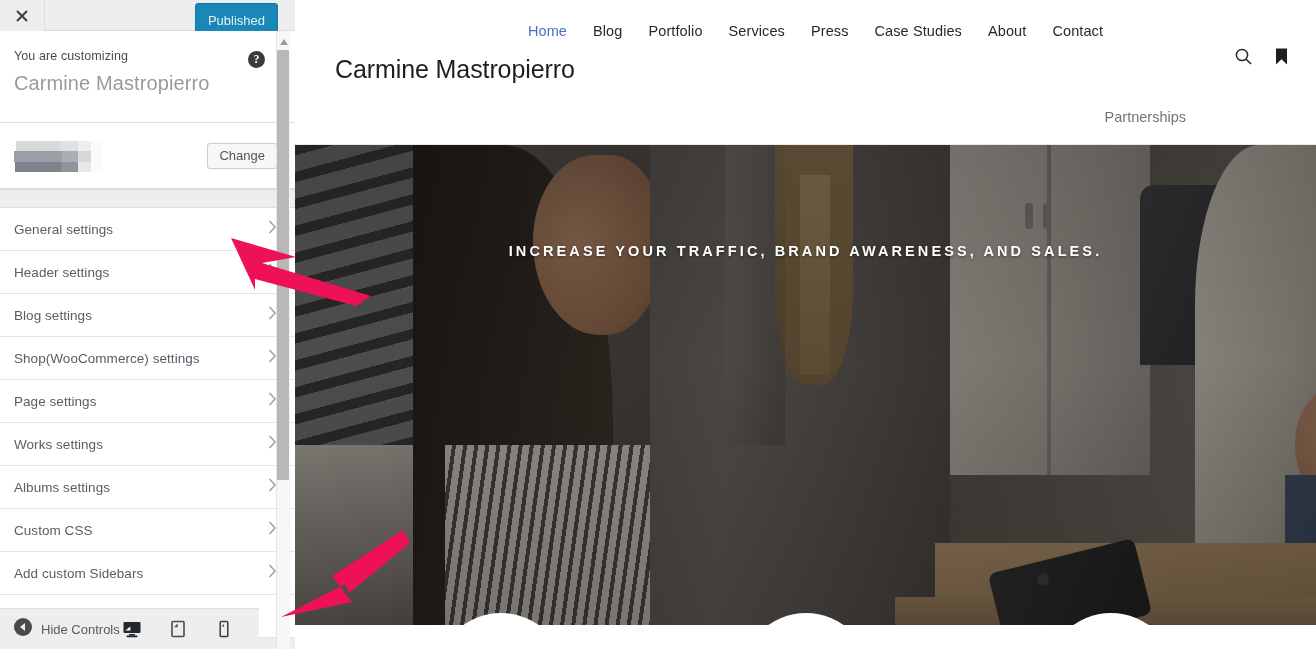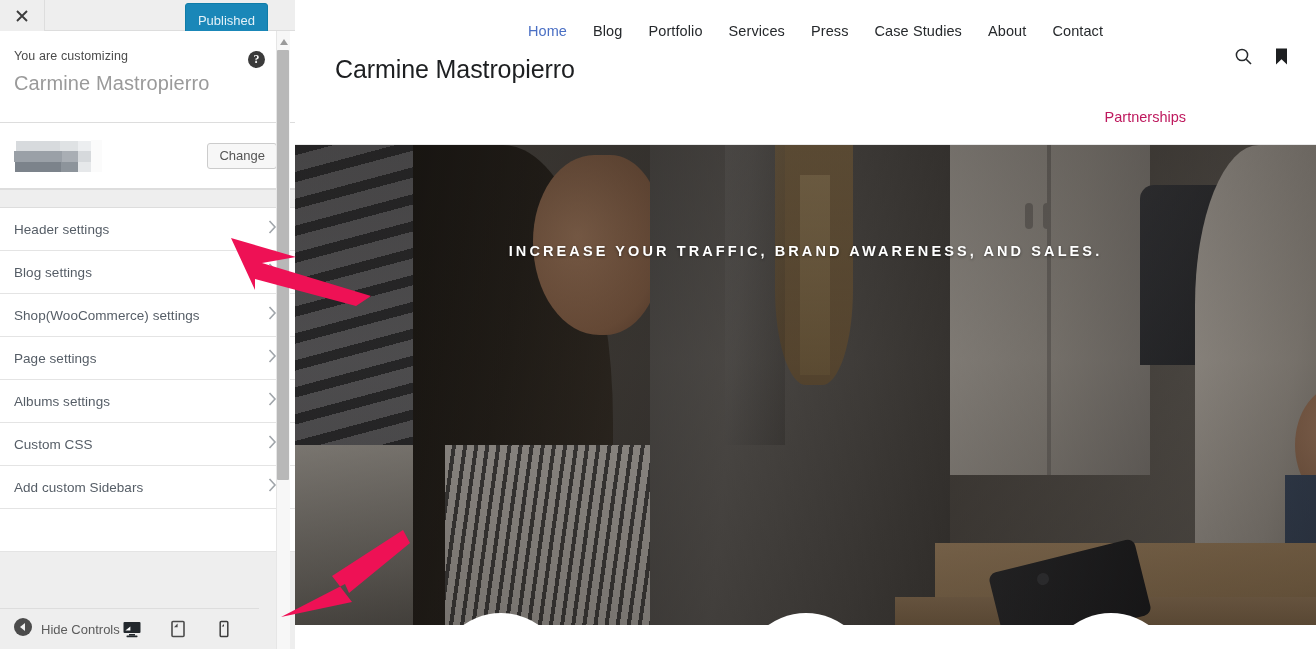--- a/index.html
+++ b/index.html
@@ -28,21 +28,21 @@
   .cz-close {
     width: 45px; height: 31px;
     display: flex; align-items: center; justify-content: center;
     background: #eeeeee;
     border-right: 1px solid #ddd;
     cursor: pointer;
   }
   .cz-close svg { display: block; }
   .cz-topbar-spacer { flex: 1 1 auto; }
   .cz-publish {
-    margin: 3px 27px 3px 0;
+    margin: 3px 17px 3px 0;
     background: #1a87b8;
     color: #e3f1f8;
     border: 1px solid #0f7ca8;
     border-radius: 3px;
     font-size: 13px;
     line-height: 24px;
     padding: 0 12px;
     height: 36px;
     cursor: pointer;
     font-family: "Liberation Sans", sans-serif;
@@ -242,21 +242,21 @@
     right: 26px; top: 8px;
     display: flex; align-items: center; gap: 20px;
   }
   .hicon { cursor: pointer; display: block; }
   .site-subnav {
     position: absolute;
     right: 130px; bottom: 19px;
   }
   .site-subnav a {
     font-size: 14.5px;
-    color: #be185d;
+    color: #737373;
     text-decoration: none;
   }
   .site-divider {
     position: absolute;
     left: 0; bottom: 0; right: 0;
     height: 1px; background: #e9e9e9;
   }
 
   
   .hero {
@@ -358,20 +358,28 @@
           <i style="left:64px; top:22px; width:13px; height:10px; background:#e6e8ea;"></i>
           <i style="left:77px; top:0px;  width:11px; height:32px; background:#fbfbfb;"></i>
         </div>
         <button class="cz-change">Change</button>
       </div>
 
       <div class="cz-gap"></div>
 
       <div class="cz-list">
         <div class="cz-item">
+          <span class="cz-item-label">General settings</span>
+          <span class="cz-item-chevron">
+            <svg width="9" height="14" viewBox="0 0 9 14">
+                <path d="M1.5 1 L7 7 L1.5 13" stroke="#a0a5aa" stroke-width="1.6" fill="none"></path>
+              </svg>
+          </span>
+        </div>
+        <div class="cz-item">
           <span class="cz-item-label">Header settings</span>
           <span class="cz-item-chevron">
             <svg width="9" height="14" viewBox="0 0 9 14">
                 <path d="M1.5 1 L7 7 L1.5 13" stroke="#a0a5aa" stroke-width="1.6" fill="none"></path>
               </svg>
           </span>
         </div>
         <div class="cz-item">
           <span class="cz-item-label">Blog settings</span>
           <span class="cz-item-chevron">
@@ -383,20 +391,28 @@
         <div class="cz-item">
           <span class="cz-item-label">Shop(WooCommerce) settings</span>
           <span class="cz-item-chevron">
             <svg width="9" height="14" viewBox="0 0 9 14">
                 <path d="M1.5 1 L7 7 L1.5 13" stroke="#a0a5aa" stroke-width="1.6" fill="none"></path>
               </svg>
           </span>
         </div>
         <div class="cz-item">
           <span class="cz-item-label">Page settings</span>
+          <span class="cz-item-chevron">
+            <svg width="9" height="14" viewBox="0 0 9 14">
+                <path d="M1.5 1 L7 7 L1.5 13" stroke="#a0a5aa" stroke-width="1.6" fill="none"></path>
+              </svg>
+          </span>
+        </div>
+        <div class="cz-item">
+          <span class="cz-item-label">Works settings</span>
           <span class="cz-item-chevron">
             <svg width="9" height="14" viewBox="0 0 9 14">
                 <path d="M1.5 1 L7 7 L1.5 13" stroke="#a0a5aa" stroke-width="1.6" fill="none"></path>
               </svg>
           </span>
         </div>
         <div class="cz-item">
           <span class="cz-item-label">Albums settings</span>
           <span class="cz-item-chevron">
             <svg width="9" height="14" viewBox="0 0 9 14">

